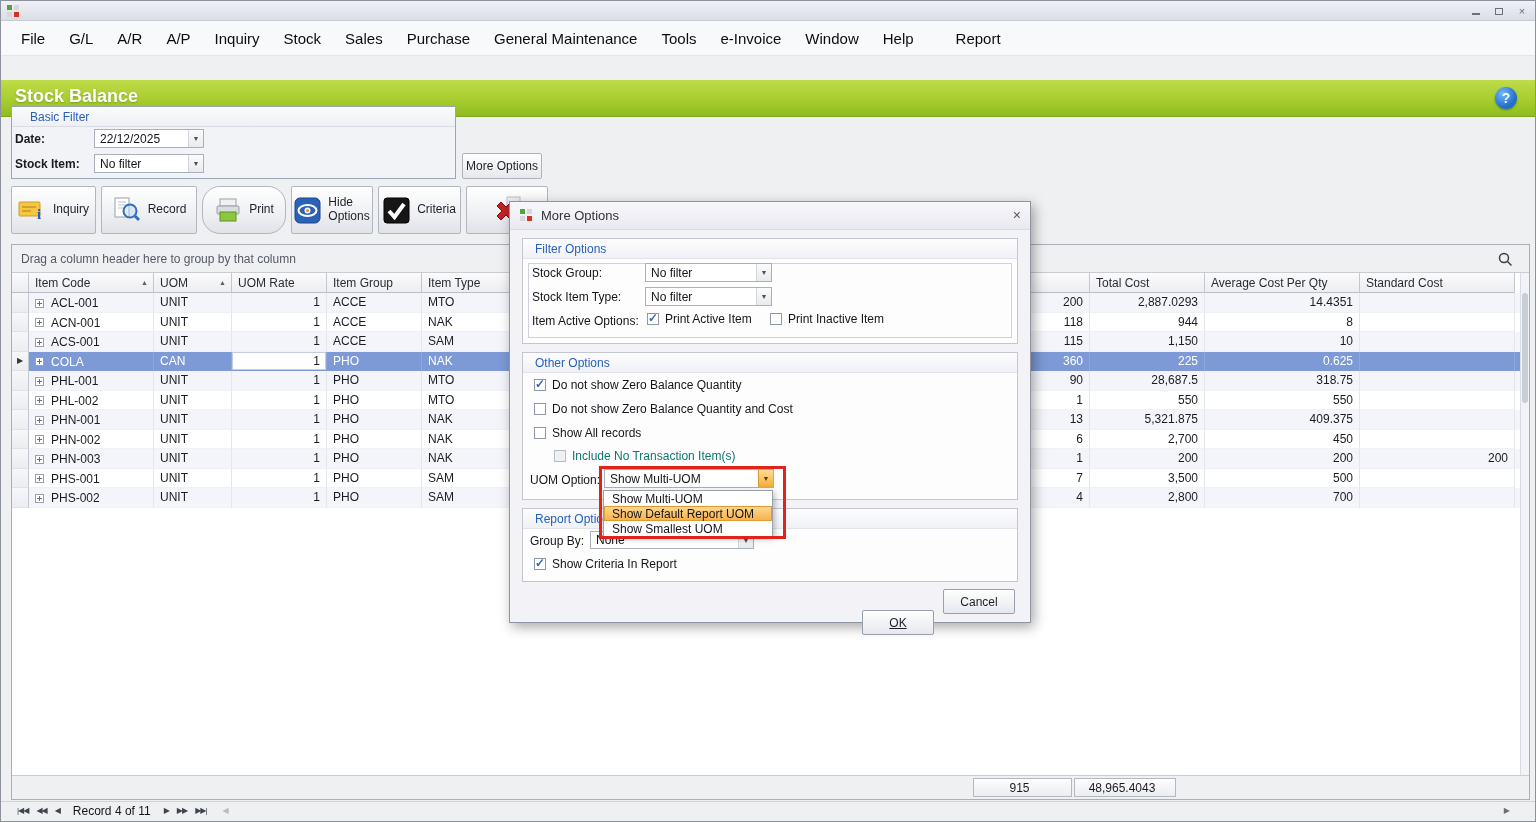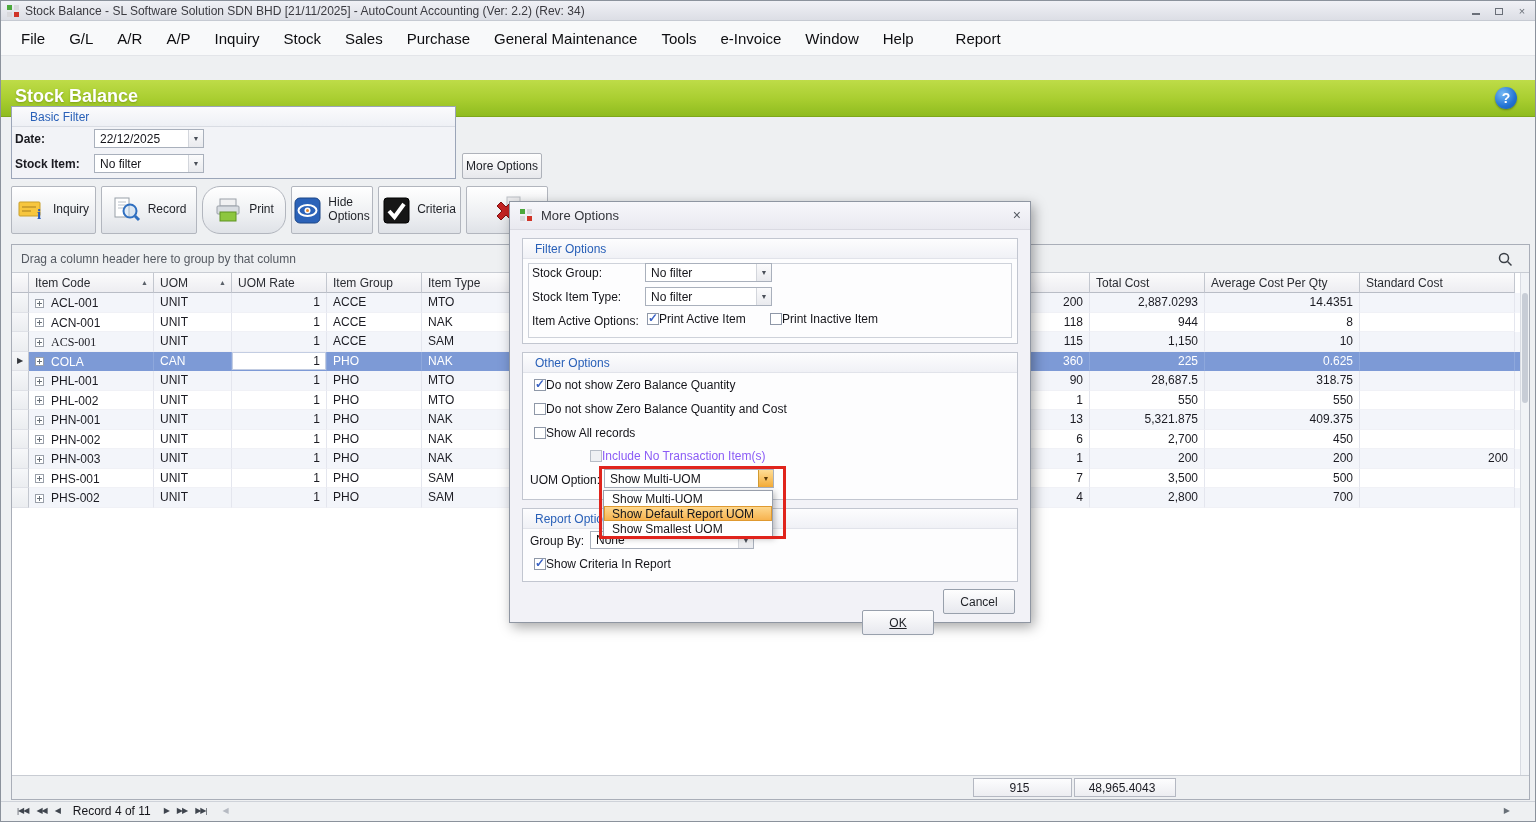--- a/index.html
+++ b/index.html
@@ -75,24 +75,24 @@
 
   
   .dlg{position:absolute;left:508px;top:200px;width:522px;height:422px;background:#f2f2f7;border:1px solid #8f96a2;box-shadow:3px 4px 12px rgba(0,0,0,.35);z-index:10;}
   .dlg-title{position:absolute;left:0;top:0;right:0;height:28px;display:flex;align-items:center;padding-left:9px;font-size:13px;color:#33343a;background:linear-gradient(#f7f7fb,#e9e9f0);border-bottom:1px solid #dadae2;}
   .dlg-title .dtext{margin-left:7px;}
   .dlg-close{position:absolute;right:9px;top:5px;font-size:14px;color:#555a62;}
   .gbx{position:absolute;background:#fdfdfe;border:1px solid #c2c6d0;}
   .gbx-title{height:20px;background:linear-gradient(#fdfdfe,#f0f1f6);border-bottom:1px solid #e1e3ea;color:#2960b8;font-size:12px;padding:3px 0 0 12px;}
   .gbx-inner{position:absolute;left:5px;top:24px;right:5px;bottom:5px;border:1px solid #ced2da;}
   .dlabel{position:absolute;font-size:12px;color:#15151a;}
-  .cbrow{position:absolute;display:flex;align-items:center;font-size:12px;color:#15151a;white-space:nowrap;}
+  .cbrow{position:absolute;display:flex;align-items:center;gap:6px;font-size:12px;color:#15151a;white-space:nowrap;}
   .cb{width:12px;height:12px;border:1px solid #8f98a8;background:#fff;display:inline-block;position:relative;flex:none;}
   .cb.on::after{content:"✓";position:absolute;left:0px;top:-3px;font-size:12px;font-weight:bold;color:#3a62c4;}
-  .cbrow.dis{color:#8b5cf6;margin-left:36px;}
+  .cbrow.dis{color:#0f766e;}
   .cbrow.dis .cb{background:#eff0f3;border-color:#b7bdc7;}
   .btn{position:absolute;width:72px;height:25px;background:linear-gradient(#fefefe,#e7e8ee);border:1px solid #98a0ac;border-radius:2px;font-size:12px;color:#1e2026;display:flex;align-items:center;justify-content:center;}
 
   
   .popup{position:absolute;left:602px;top:489px;width:170px;background:#fff;border:1px solid #9aa0ac;z-index:20;box-shadow:2px 2px 6px rgba(0,0,0,.25);}
   .pitem{height:15px;font-size:12px;color:#15151a;padding:1px 0 0 8px;white-space:nowrap;}
   .pitem.hot{background:linear-gradient(#feda92,#f6b04a);box-shadow:inset 0 0 0 1px #e09a30;}
   .redbox{position:absolute;left:598px;top:465px;width:187px;height:73px;border:3px solid #e0241c;z-index:30;pointer-events:none;}
 </style>
 </head>
@@ -100,21 +100,20 @@
 
 <div class="window">
 
   <div class="titlebar">
     <svg width="14" height="14">
         <rect x="1" y="1" width="5" height="5" fill="#4ca83c"></rect>
         <rect x="8" y="1" width="5" height="5" fill="#d8d8dc"></rect>
         <rect x="1" y="8" width="5" height="5" fill="#d8d8dc"></rect>
         <rect x="8" y="8" width="5" height="5" fill="#d03428"></rect>
       </svg>
-    <span class="ttext">Stock Balance - SL Software Solution SDN BHD [21/11/2025] - AutoCount Accounting (Ver: 2.2) (Rev: 34)</span>
     <div class="winctrl">
       <span class="wc wc-min">
           <i></i>
         </span>
       <span class="wc wc-res">
           <i></i>
         </span>
       <span class="wc">×</span>
     </div>
   </div>
@@ -269,21 +268,21 @@
           <div class="gcell num" style="width: 95px;">1</div>
           <div class="gcell" style="width: 95px;">ACCE</div>
           <div class="gcell" style="width: 88px;">NAK</div>
           <div class="gcell num" style="width: 580px;">118</div>
           <div class="gcell num" style="width: 115px;">944</div>
           <div class="gcell num" style="width: 155px;">8</div>
           <div class="gcell num" style="width: 155px;"></div>
         </div>
         <div class="grow alt">
           <div class="ind"></div>
-          <div class="gcell codecell" style="width: 125px; font-family: Liberation Serif, serif;"><span class="exp"></span>ACS-001</div>
+          <div class="gcell codecell" style="width: 125px;"><span class="exp"></span>ACS-001</div>
           <div class="gcell" style="width: 78px;">UNIT</div>
           <div class="gcell num" style="width: 95px;">1</div>
           <div class="gcell" style="width: 95px;">ACCE</div>
           <div class="gcell" style="width: 88px;">SAM</div>
           <div class="gcell num" style="width: 580px;">115</div>
           <div class="gcell num" style="width: 115px;">1,150</div>
           <div class="gcell num" style="width: 155px;">10</div>
           <div class="gcell num" style="width: 155px;"></div>
         </div>
         <div class="grow sel">

